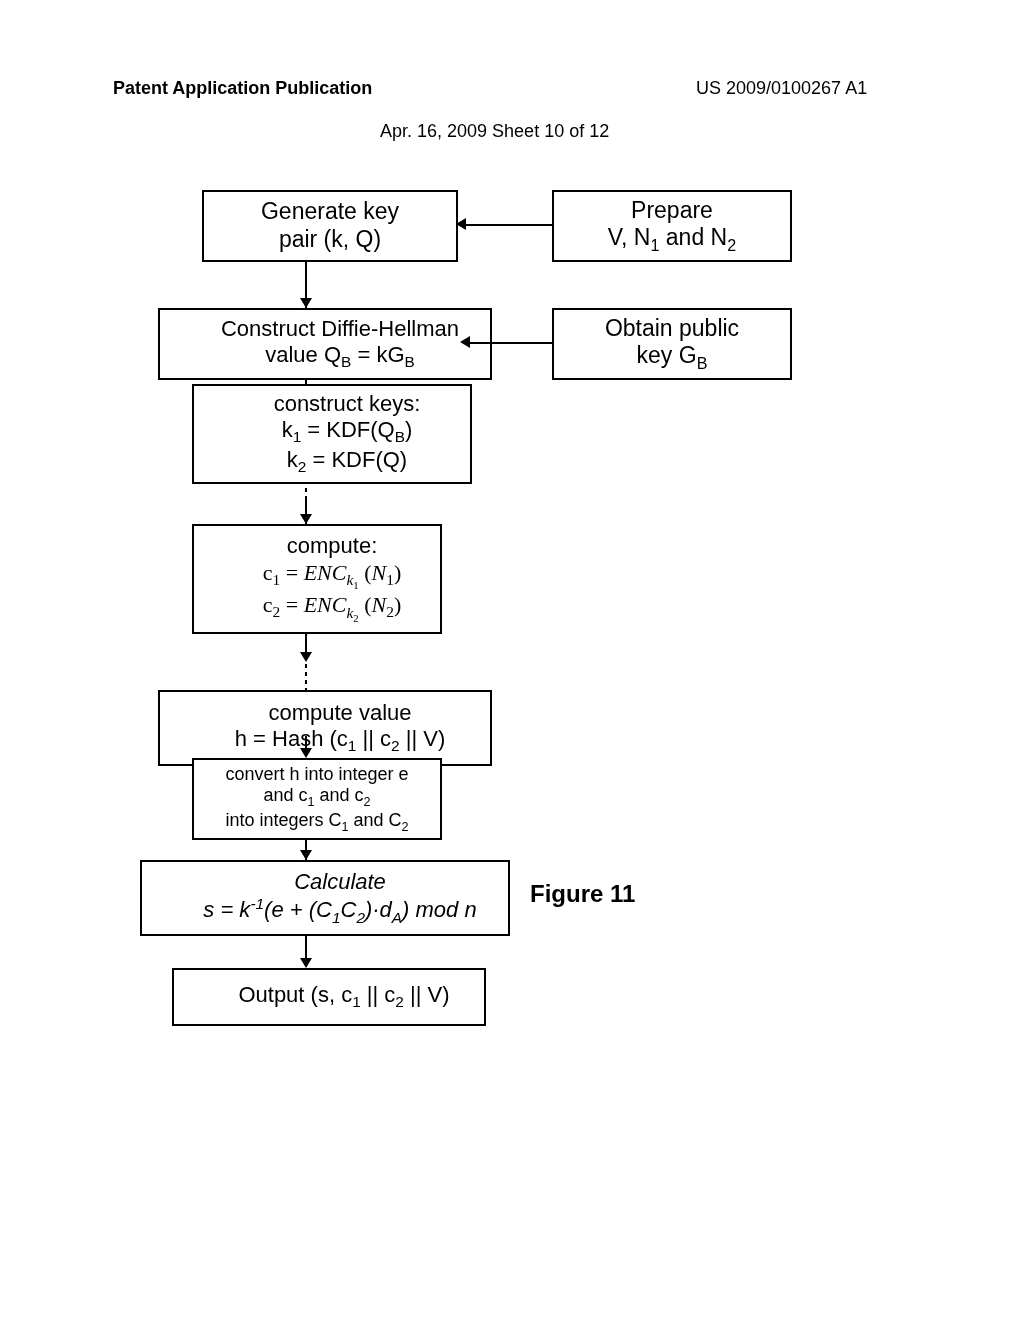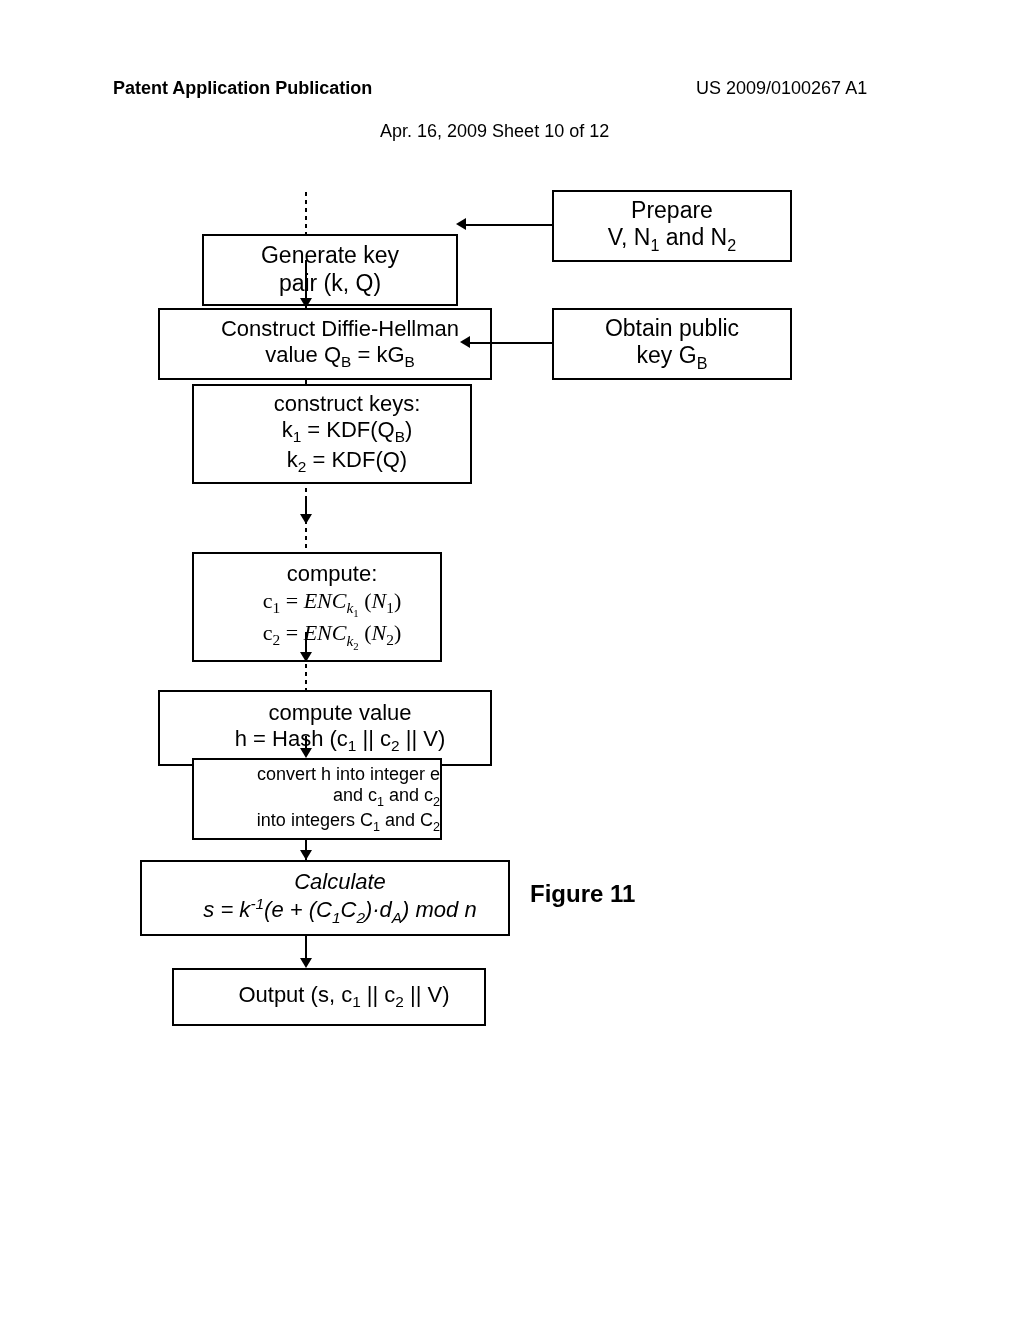--- a/index.html
+++ b/index.html
@@ -44,21 +44,21 @@
     background: #fff;
     text-align: center;
     display: flex;
     flex-direction: column;
     justify-content: center;
     align-items: center;
     line-height: 1.2;
   }
   .fs23 { font-size: 23px; }
   .fs22 { font-size: 22px; padding-left: 30px; }
-  .fs18 { font-size: 18px; align-items: flex-end; }
+  .fs18 { font-size: 18px; }
   .serif { font-family: "Times New Roman", Times, serif; }
 
   
   .arrow {
     position: absolute;
     background: #000;
   }
   .arrow-v {
     width: 2px;
   }
@@ -100,21 +100,21 @@
 <div class="page">
 
   <div class="header">
     <span class="left">Patent Application Publication</span>
     <span class="center">Apr. 16, 2009  Sheet 10 of 12</span>
     <span class="right">US 2009/0100267 A1</span>
   </div>
 
   <div class="dash" style="left:305px; top:192px; height:770px;"></div>
 
-  <div class="box fs23" style="left:202px; top:190px; width:252px; height:68px;margin-top:44px;">
+  <div class="box fs23" style="left:202px; top:190px; width:252px; height:68px;">
     <span>Generate key</span>
     <span>pair (k, Q)</span>
   </div>
 
   <div class="box fs23" style="left:552px; top:190px; width:236px; height:68px;">
     <span>Prepare</span>
     <span>V, N<sub>1</sub> and N<sub>2</sub></span>
   </div>
 
   <div class="arrow arrow-h" style="left:466px; top:224px; width:86px;"></div>
@@ -141,21 +141,21 @@
 
   <div class="box fs22" style="left:192px; top:384px; width:246px; height:96px;">
     <span>construct keys:</span>
     <span>k<sub>1</sub> = KDF(Q<sub>B</sub>)</span>
     <span>k<sub>2</sub> = KDF(Q)</span>
   </div>
 
   <div class="arrow arrow-v" style="left:305px; top:498px; height:18px;"></div>
   <div class="arrowhead-down" style="left:300px; top:514px;"></div>
 
-  <div class="box" style="left:192px; top:552px; width:246px; height:106px;text-align:right;">
+  <div class="box" style="left:192px; top:524px; width:246px; height:106px;text-align:right;">
     <span class="fs22">compute:</span>
     <span class="serif fs22">c<sub>1</sub> = <i>ENC</i><sub><i>k</i><sub>1</sub></sub> (<i>N</i><sub>1</sub>)</span>
     <span class="serif fs22">c<sub>2</sub> = <i>ENC</i><sub><i>k</i><sub>2</sub></sub> (<i>N</i><sub>2</sub>)</span>
   </div>
 
   <div class="arrow arrow-v" style="left:305px; top:632px; height:22px;"></div>
   <div class="arrowhead-down" style="left:300px; top:652px;"></div>
 
   <div class="box fs22" style="left:158px; top:690px; width:300px; height:72px;">
     <span>compute value</span>

